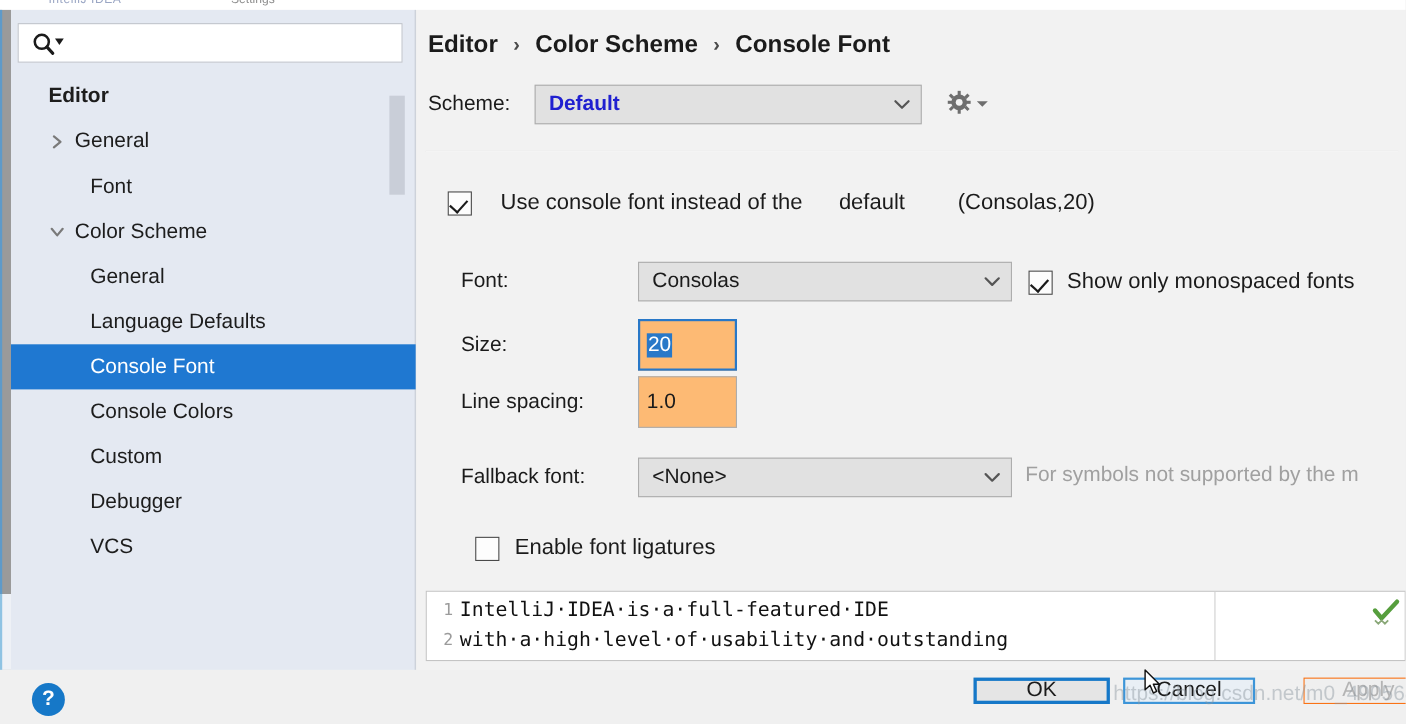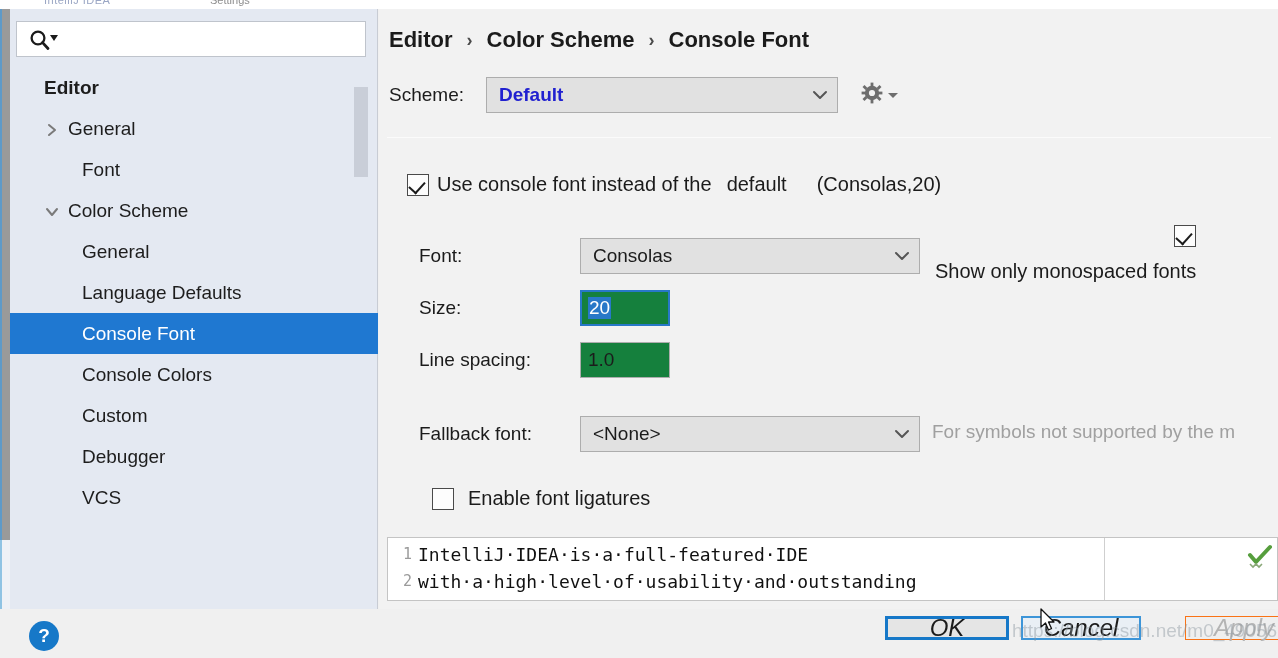--- a/index.html
+++ b/index.html
@@ -184,21 +184,21 @@
     position: absolute;
     left: 4px; top: 3px;
     width: 8px; height: 13px;
     border: solid #1b1b1b;
     border-width: 0 2px 2px 0;
     transform: rotate(42deg);
   }
 
   .row { position: absolute; display: flex; align-items: center; white-space: nowrap; gap: 16px; }
 
-  #use-console-row { left: 28px; top: 164px; gap: 8px; text-align: right; }
+  #use-console-row { left: 28px; top: 164px; gap: 26px; text-align: right; }
   #use-console-row .lbl { font-size: 20px; color: #1b1b1b; }
   .link { color: #2020d0; }
   .muted { color: #9a9a9a; }
 
   #font-row   { left: 40px; top: 229px; }
   #size-row   { left: 40px; top: 281px; }
   #spacing-row{ left: 40px; top: 333px; }
   #fallback-row { left: 40px; top: 407px; }
   #ligature-row { left: 53px; top: 478px; gap: 14px; }
 
@@ -208,43 +208,42 @@
     display: inline-block;
     text-align: left;
   }
   #size-row .field-label, #spacing-row .field-label, #font-row .field-label { width: 145px; }
   #fallback-row .field-label { width: 145px; }
 
   #font-combo { width: 340px; height: 36px; }
   #fallback-combo { width: 340px; height: 36px; }
 
   .txtfield {
-    height: 36px;
-    background: #15803d;
+    height: 47px;
+    background: #fdba74;
     border: 1px solid #adadad;
     display: flex; align-items: center;
     font-size: 19px; color: #1b1b1b;
     padding-left: 7px;
   }
   #size-field {
     width: 90px;
     border: 2px solid #2878c8;
     padding-left: 6px;
   }
   #size-field .sel {
     background: #2878c8; color: #ffffff;
     padding: 0 1px;
   }
   #spacing-field { width: 90px; }
 
   #mono-row {
-    position: absolute; left: 556px; top: 216px;
-    display: flex; align-items: flex-end; gap: 13px;
-    white-space: nowrap;
-    flex-direction: column;
+    position: absolute; left: 556px; top: 236px;
+    display: flex; align-items: center; gap: 13px;
+    white-space: nowrap;
   }
   #mono-row .lbl { font-size: 20px; color: #1b1b1b; }
 
   .hint {
     position: absolute; left: 553px; top: 412px;
     font-size: 19px; color: #a0a0a0;
     white-space: nowrap;
     width: 346px;
     overflow: hidden;
   }
@@ -302,21 +301,21 @@
     background: #1678c8;
     color: #fff; font-size: 19px; font-weight: bold;
     display: flex; align-items: center; justify-content: center;
   }
   .btn {
     position: absolute; top: 7px;
     height: 24px;
     background: #e1e1e1;
     border: 1px solid #adadad;
     display: flex; align-items: center; justify-content: center;
-    font-size: 24px; color: #1b1b1b; font-style: italic;
+    font-size: 19px; color: #1b1b1b;
   }
   #ok-btn {
     left: 885px; width: 124px;
     border: 3px solid #1678c8;
     background: #e5e5e5;
   }
   #cancel-btn {
     left: 1021px; width: 120px;
     border: 2px solid #3d95d8;
     background: #e9eff5;

